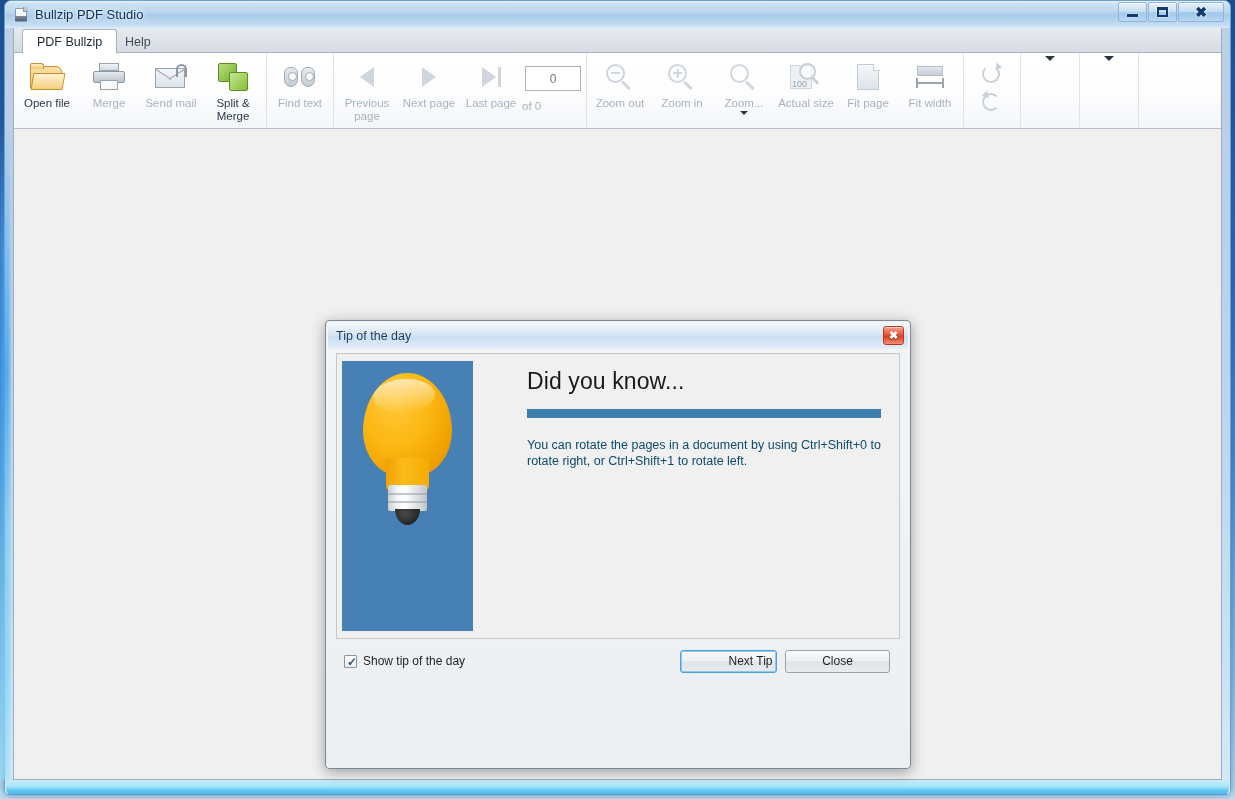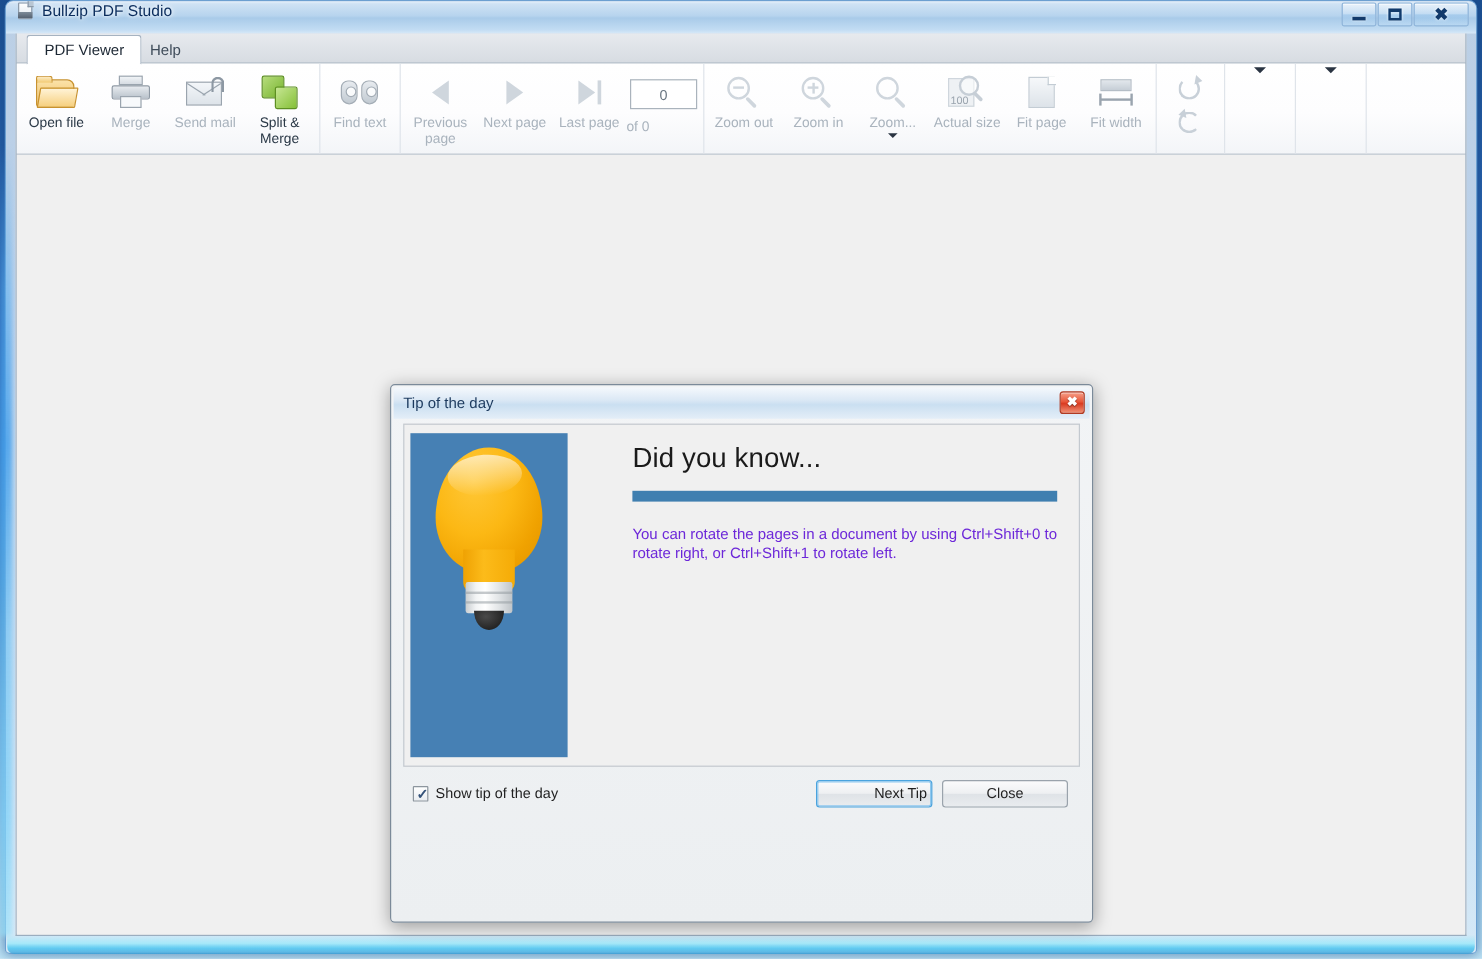--- a/index.html
+++ b/index.html
@@ -45,21 +45,21 @@
     filter: blur(1.6px);
   }
 
   
   #titlebar {
     position: absolute;
     left: 5px; top: 1px;
     width: 1225px; height: 27px;
     border-radius: 6px 6px 0 0;
     background: linear-gradient(180deg,#e9f2fb 0%, #cfe2f4 8%, #b7d4ee 45%, #a9cbe9 52%, #c2dcf3 88%, #d8e9f8 100%);
-    display: flex; 
+    display: flex; align-items: center;
   }
   #title-icon {
     width: 16px; height: 16px;
     margin-left: 8px; margin-right: 6px;
     position: relative;
     flex: none;
   }
   #title-icon .doc {
     position: absolute; left: 2px; top: 1px;
     width: 12px; height: 14px;
@@ -428,21 +428,21 @@
   }
   #tip-rule {
     margin-top: 14px;
     height: 9px;
     background: #3f7fb0;
   }
   #tip-text {
     margin-top: 19px;
     font-size: 12.5px;
     line-height: 16px;
-    color: #6d28d9;
+    color: #0c4a6e;
     max-width: 392px;
   }
   #tip-footer {
     position: absolute;
     left: 10px; top: 327px;
     width: 564px; height: 26px;
     display: flex; align-items: center;
   }
   #tip-check {
     display: flex; align-items: center; gap: 6px;
@@ -505,21 +505,21 @@
       <div class="winbtn close">
           <span class="x-glyph">✖</span>
         </div>
     </div>
   </div>
 
   <div id="client">
 
     <div id="tabstrip">
       <div class="tab active" style="left:8px;">
-        <span>PDF Viewer</span>
+        <span>PDF Bullzip</span>
       </div>
       <div class="tab inactive" style="left:97px;">
         <span>Help</span>
       </div>
     </div>
 
     <div id="ribbon">
 
       <div class="rgroup">
         <div class="rbtn">

